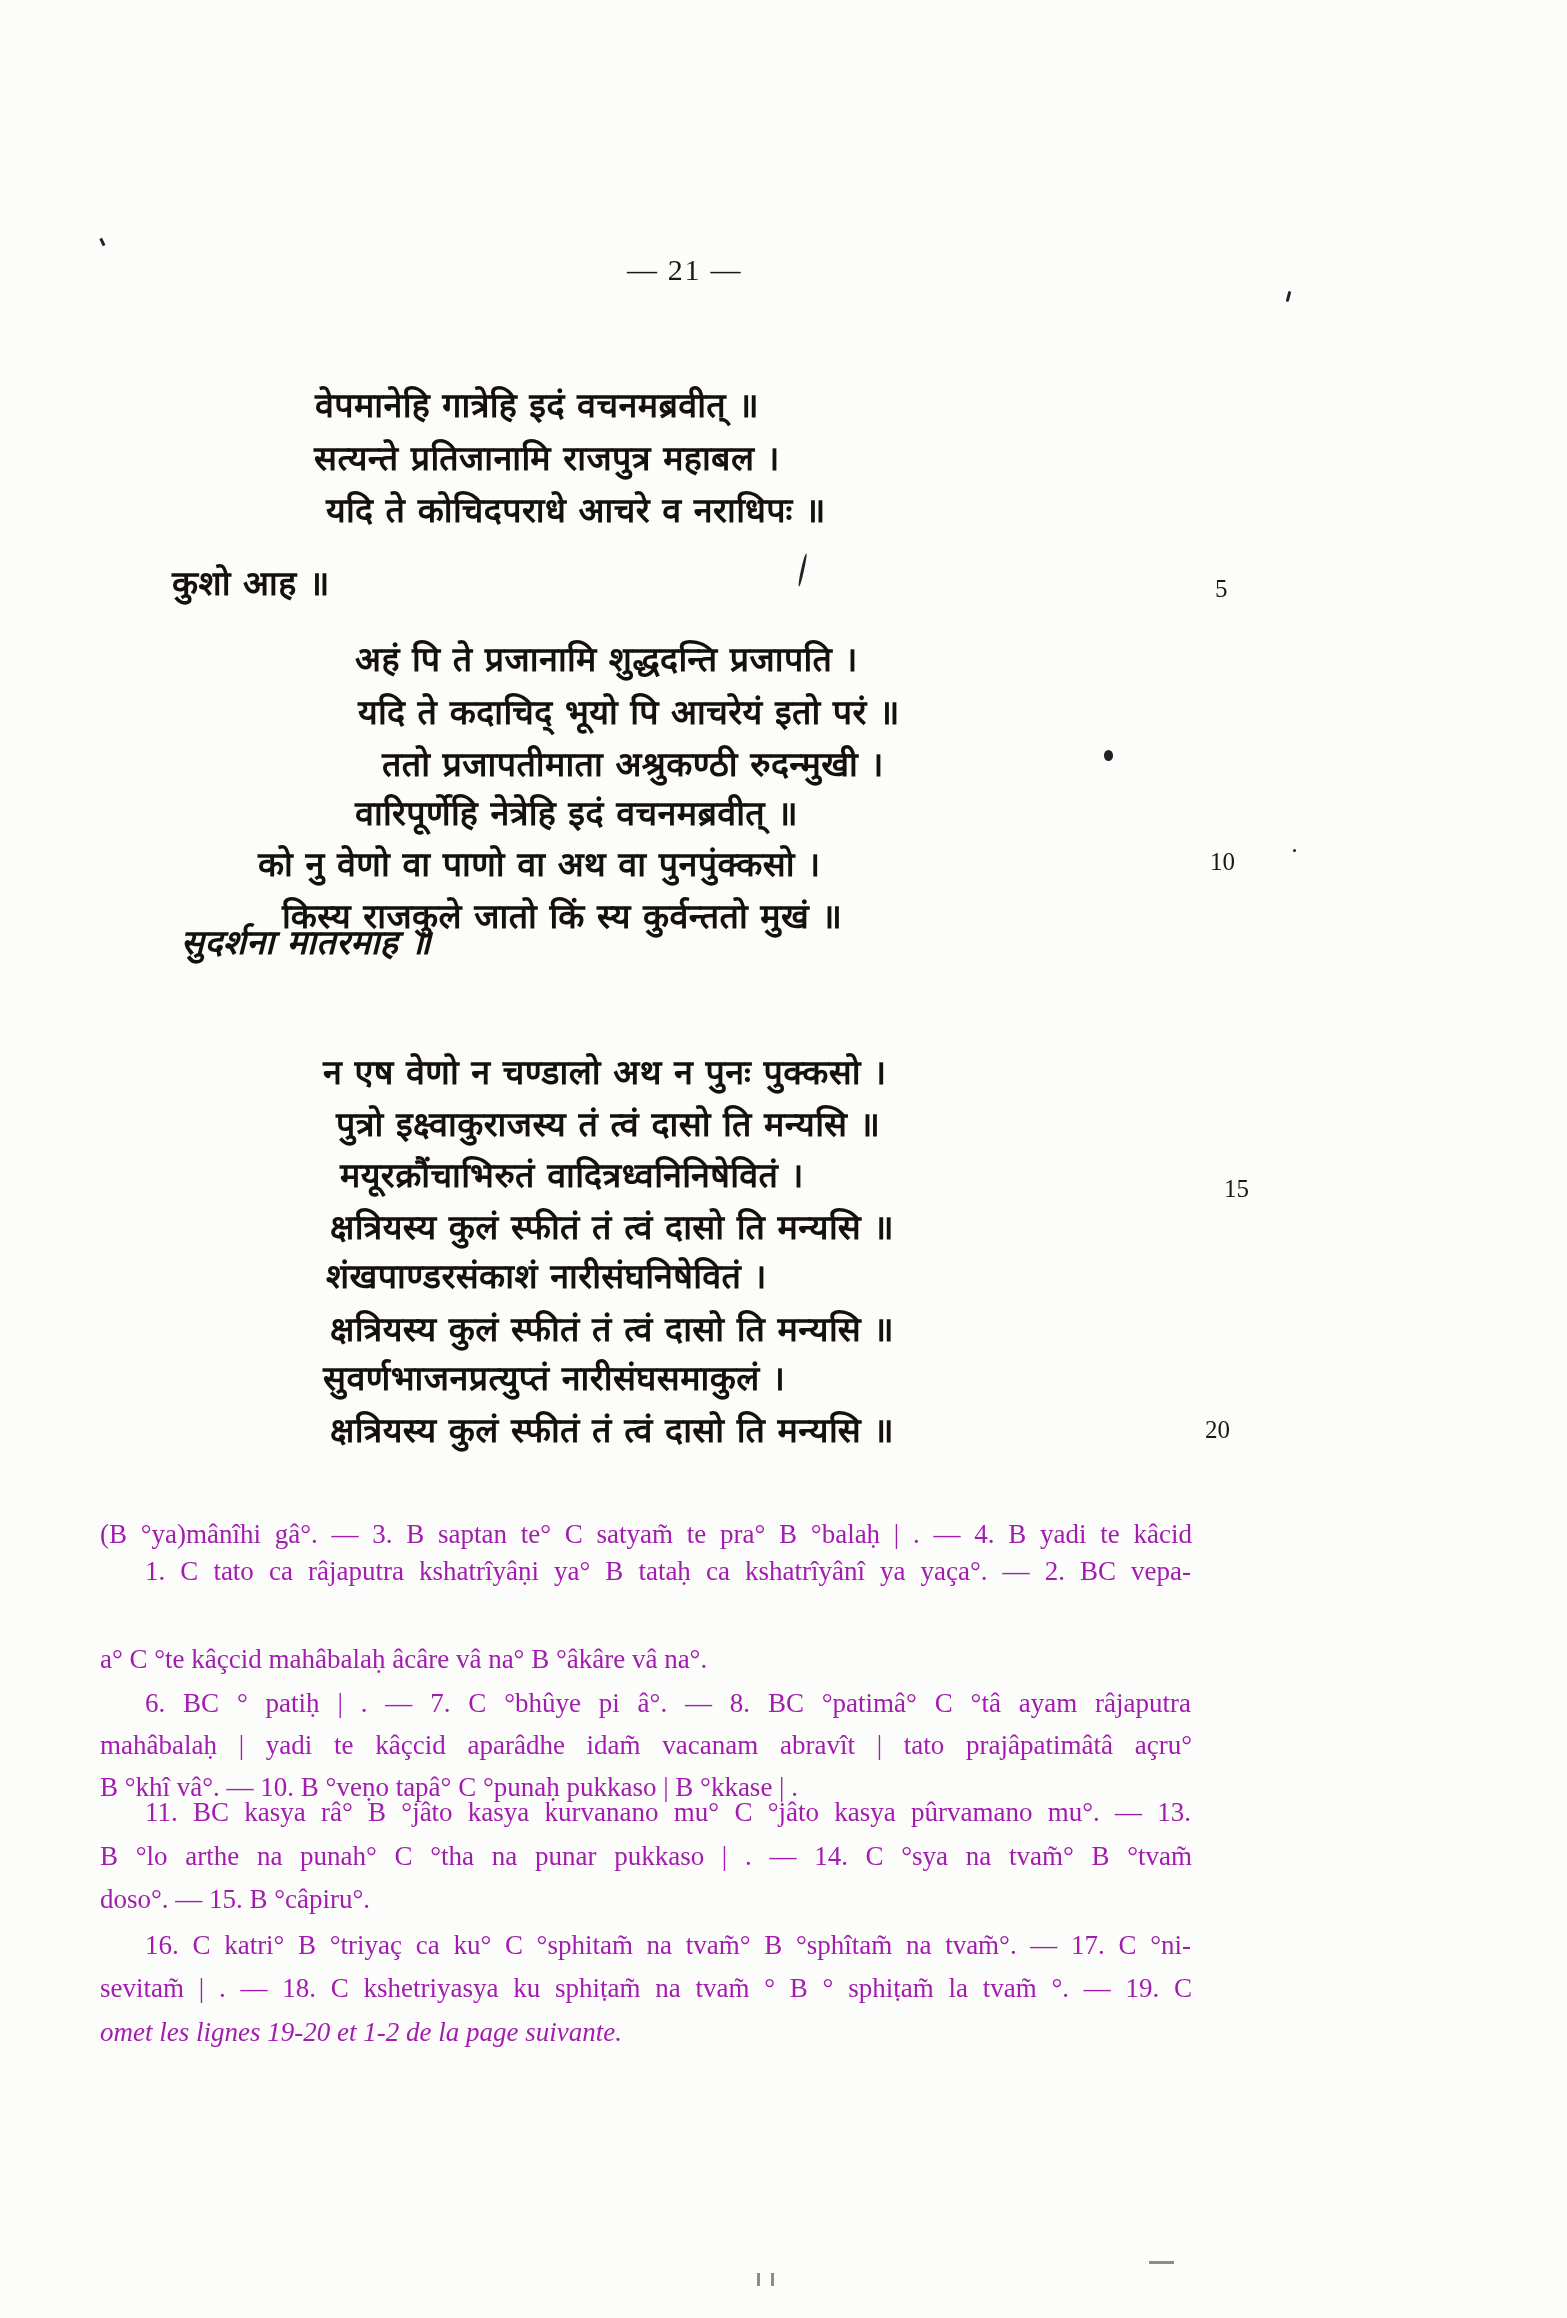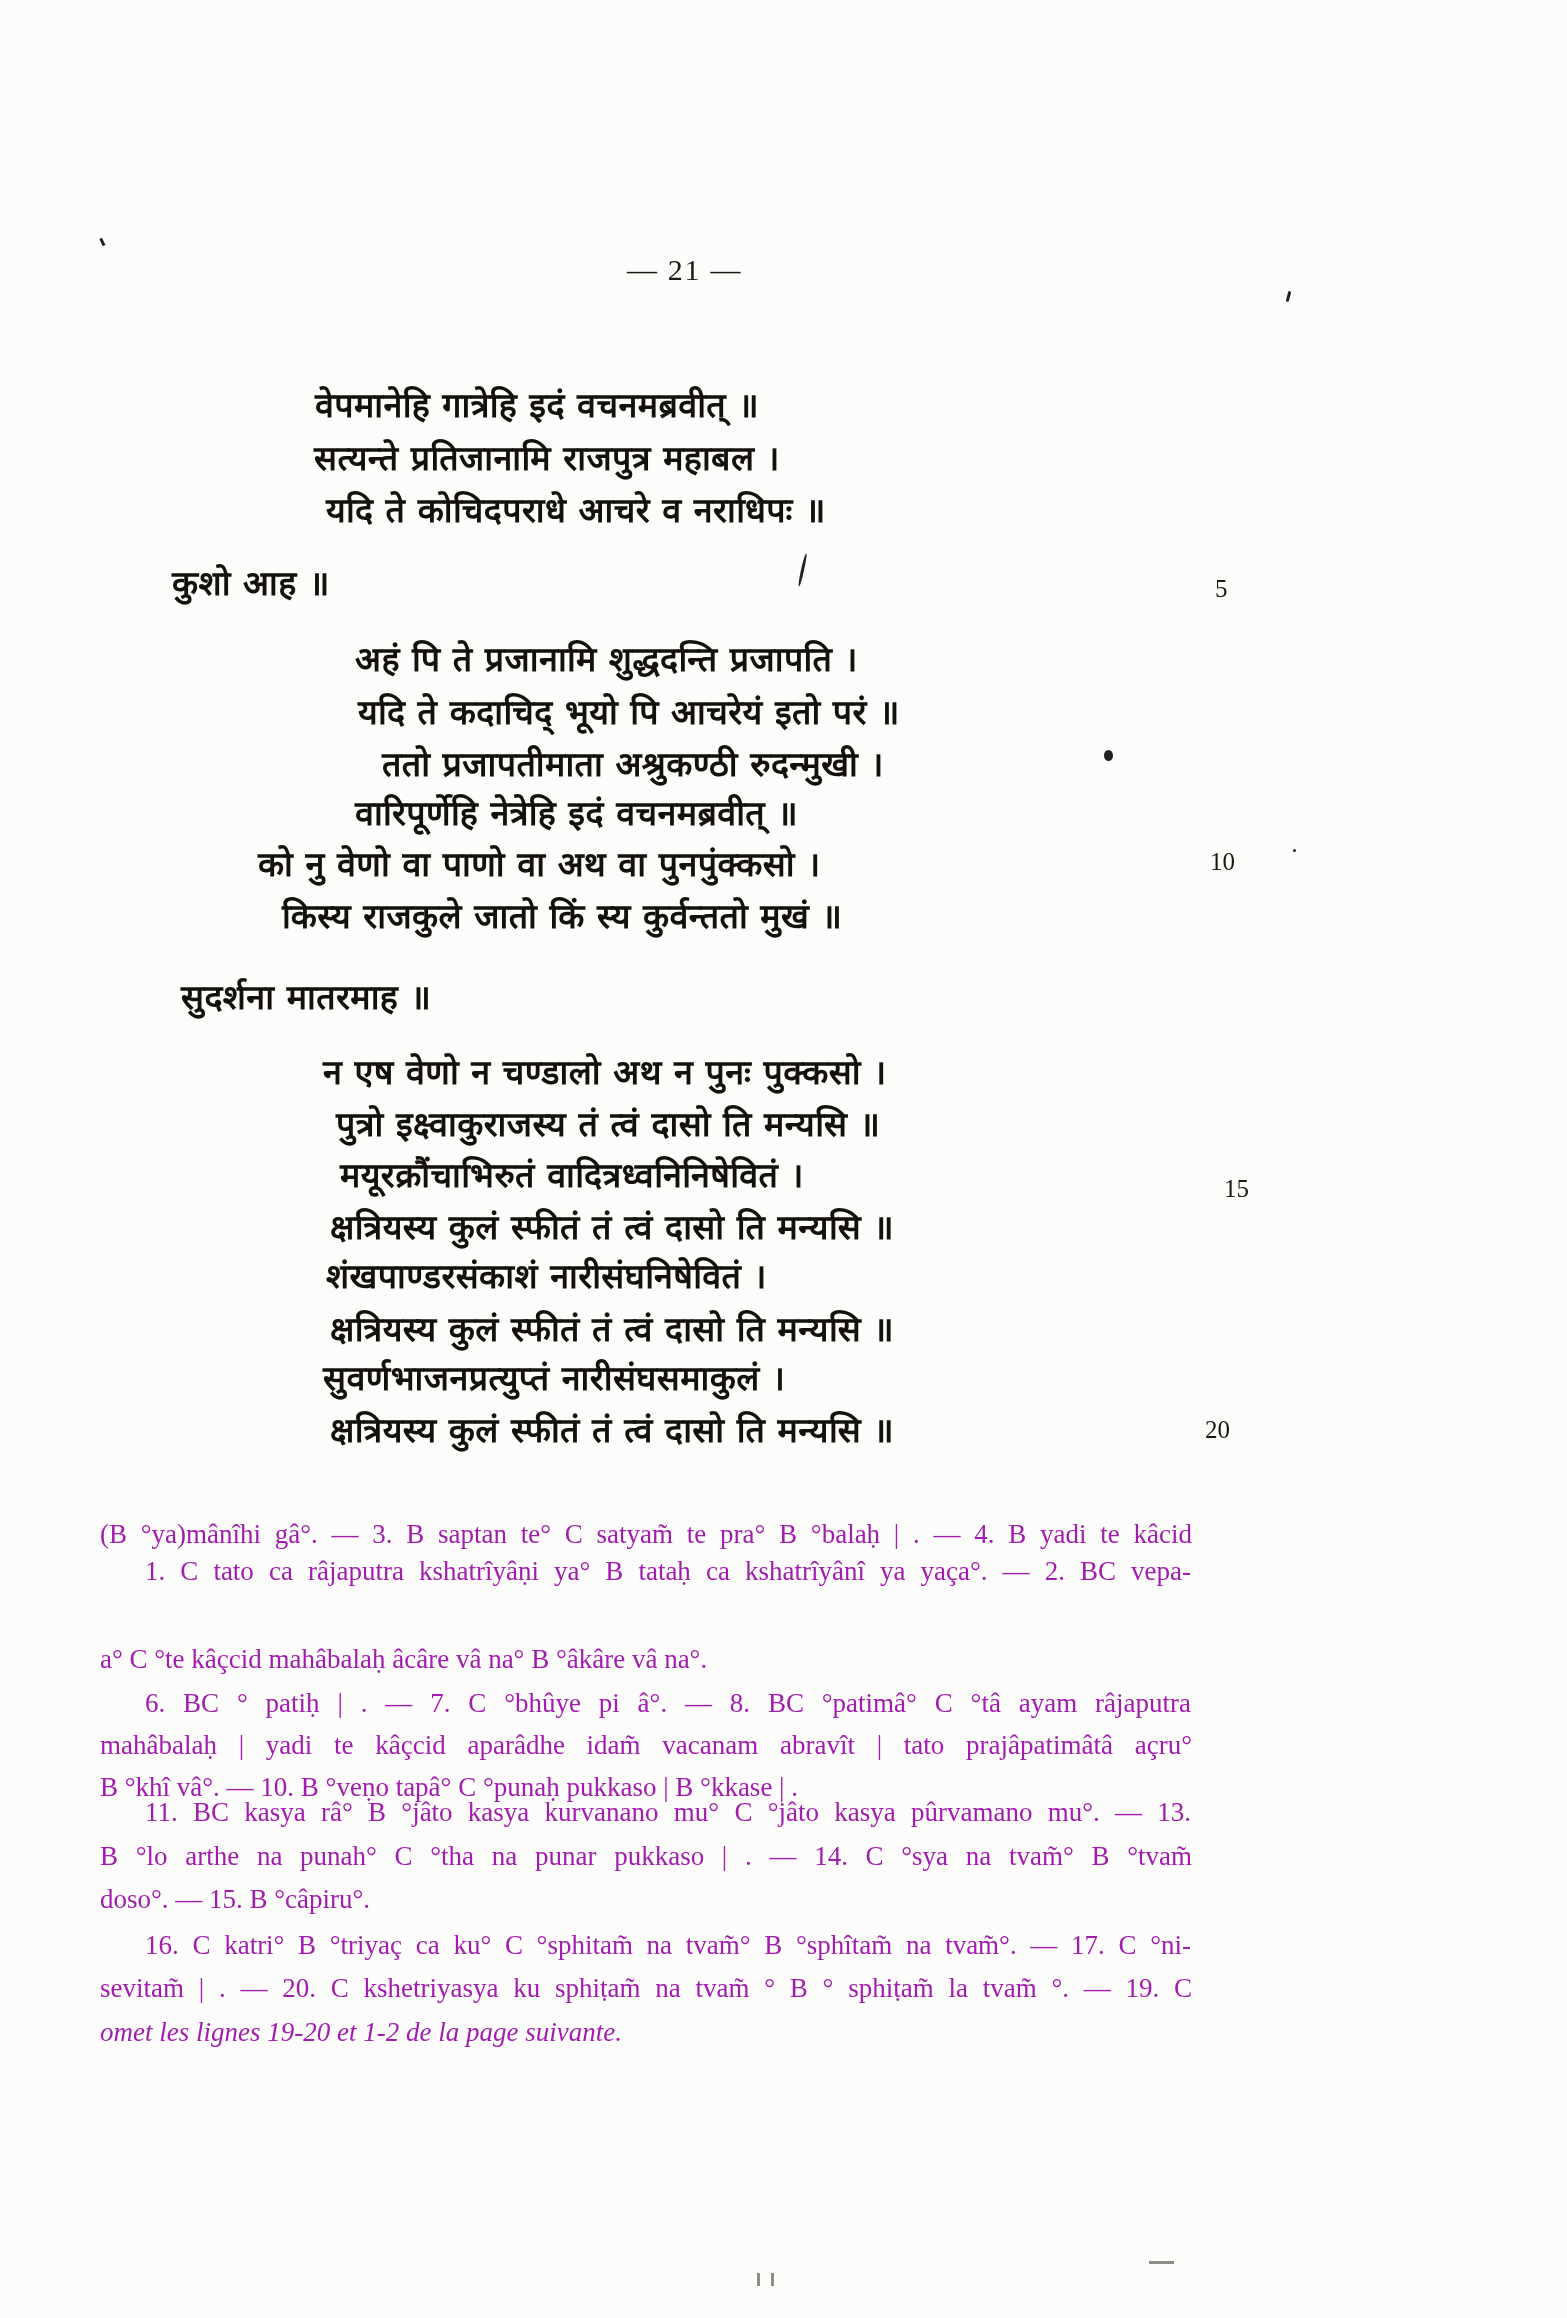--- a/index.html
+++ b/index.html
@@ -70,21 +70,21 @@
   <div class="abs margin-no" style="top:575px;left:1215px;">5</div>
 
   <div class="abs dev" style="top:640px;left:355px;">अहं पि ते प्रजानामि शुद्धदन्ति प्रजापति ।</div>
   <div class="abs dev" style="top:693px;left:358px;">यदि ते कदाचिद् भूयो पि आचरेयं इतो परं ॥</div>
   <div class="abs dev" style="top:745px;left:382px;">ततो प्रजापतीमाता अश्रुकण्ठी रुदन्मुखी ।</div>
   <div class="abs dev" style="top:794px;left:355px;">वारिपूर्णेहि नेत्रेहि इदं वचनमब्रवीत् ॥</div>
   <div class="abs dev" style="top:845px;left:258px;">को नु वेणो वा पाणो वा अथ वा पुनपुंक्कसो ।</div>
   <div class="abs margin-no" style="top:848px;left:1210px;">10</div>
   <div class="abs dev" style="top:897px;left:282px;">किस्य राजकुले जातो किं स्य कुर्वन्ततो मुखं ॥</div>
 
-  <div class="abs dev" style="top:978px;left:181px;">सुदर्शना मातरमाह ॥</div>
+  <div class="abs dev" style="top:923px;left:181px;font-style:italic;">सुदर्शना मातरमाह ॥</div>
 
   <div class="abs dev" style="top:1053px;left:323px;">न एष वेणो न चण्डालो अथ न पुनः पुक्कसो ।</div>
   <div class="abs dev" style="top:1105px;left:336px;">पुत्रो इक्ष्वाकुराजस्य तं त्वं दासो ति मन्यसि ॥</div>
   <div class="abs dev" style="top:1156px;left:340px;">मयूरक्रौंचाभिरुतं वादित्रध्वनिनिषेवितं ।</div>
   <div class="abs margin-no" style="top:1175px;left:1224px;">15</div>
   <div class="abs dev" style="top:1208px;left:330px;">क्षत्रियस्य कुलं स्फीतं तं त्वं दासो ति मन्यसि ॥</div>
   <div class="abs dev" style="top:1257px;left:326px;">शंखपाण्डरसंकाशं नारीसंघनिषेवितं ।</div>
   <div class="abs dev" style="top:1310px;left:330px;">क्षत्रियस्य कुलं स्फीतं तं त्वं दासो ति मन्यसि ॥</div>
   <div class="abs dev" style="top:1359px;left:323px;">सुवर्णभाजनप्रत्युप्तं नारीसंघसमाकुलं ।</div>
   <div class="abs dev" style="top:1411px;left:330px;">क्षत्रियस्य कुलं स्फीतं तं त्वं दासो ति मन्यसि ॥</div>
@@ -96,21 +96,21 @@
 
   <div class="abs fn just first" style="top:1687px;left:145px;">6. BC ° patiḥ | . — 7. C °bhûye pi â°. — 8. BC °patimâ° C °tâ ayam râjaputra</div>
   <div class="abs fn just" style="top:1729px;left:100px;">mahâbalaḥ | yadi te kâçcid aparâdhe idam̃ vacanam abravît | tato prajâpatimâtâ açru°</div>
   <div class="abs fn line" style="top:1771px;left:100px;">B °khî vâ°. — 10. B °veṇo tapâ° C °punaḥ pukkaso | B °kkase | .</div>
 
   <div class="abs fn just first" style="top:1796px;left:145px;">11. BC kasya râ° B °jâto kasya kurvanano mu° C °jâto kasya pûrvamano mu°. — 13.</div>
   <div class="abs fn just" style="top:1840px;left:100px;">B °lo arthe na punah° C °tha na punar pukkaso | . — 14. C °sya na tvam̃° B °tvam̃</div>
   <div class="abs fn line" style="top:1883px;left:100px;">doso°. — 15. B °câpiru°.</div>
 
   <div class="abs fn just first" style="top:1929px;left:145px;">16. C katri° B °triyaç ca ku° C °sphitam̃ na tvam̃° B °sphîtam̃ na tvam̃°. — 17. C °ni-</div>
-  <div class="abs fn just" style="top:1972px;left:100px;">sevitam̃ | . — 20. C kshetriyasya ku sphiṭam̃ na tvam̃ ° B ° sphiṭam̃ la tvam̃ °. — 19. C</div>
+  <div class="abs fn just" style="top:1972px;left:100px;">sevitam̃ | . — 18. C kshetriyasya ku sphiṭam̃ na tvam̃ ° B ° sphiṭam̃ la tvam̃ °. — 19. C</div>
   <div class="abs fn line ital" style="top:2016px;left:100px;">omet les lignes 19-20 et 1-2 de la page suivante.</div>
 
   <div class="speck dot" style="top:750px;left:1104px;width:9.3px;height:11px;"></div>
   <div class="speck" style="top:291px;left:1287px;width:3.4px;height:11px;transform:rotate(15deg);border-radius:1.7px;"></div>
   <div class="speck" style="top:238px;left:101px;width:2.5px;height:8.4px;transform:rotate(-25deg);"></div>
   <div class="speck" style="top:553px;left:801px;width:3.4px;height:34px;transform:rotate(12deg);border-radius:60% 40% 50% 50%;"></div>
   <div class="speck dot" style="top:849px;left:1293px;width:3.4px;height:3.4px;"></div>
   <div class="speck faint" style="top:2261px;left:1149px;width:25px;height:3.4px;"></div>
   <div class="speck faint" style="top:2273px;left:757px;width:2.5px;height:12.7px;"></div>
   <div class="speck faint" style="top:2273px;left:771px;width:2.5px;height:12.7px;"></div>

